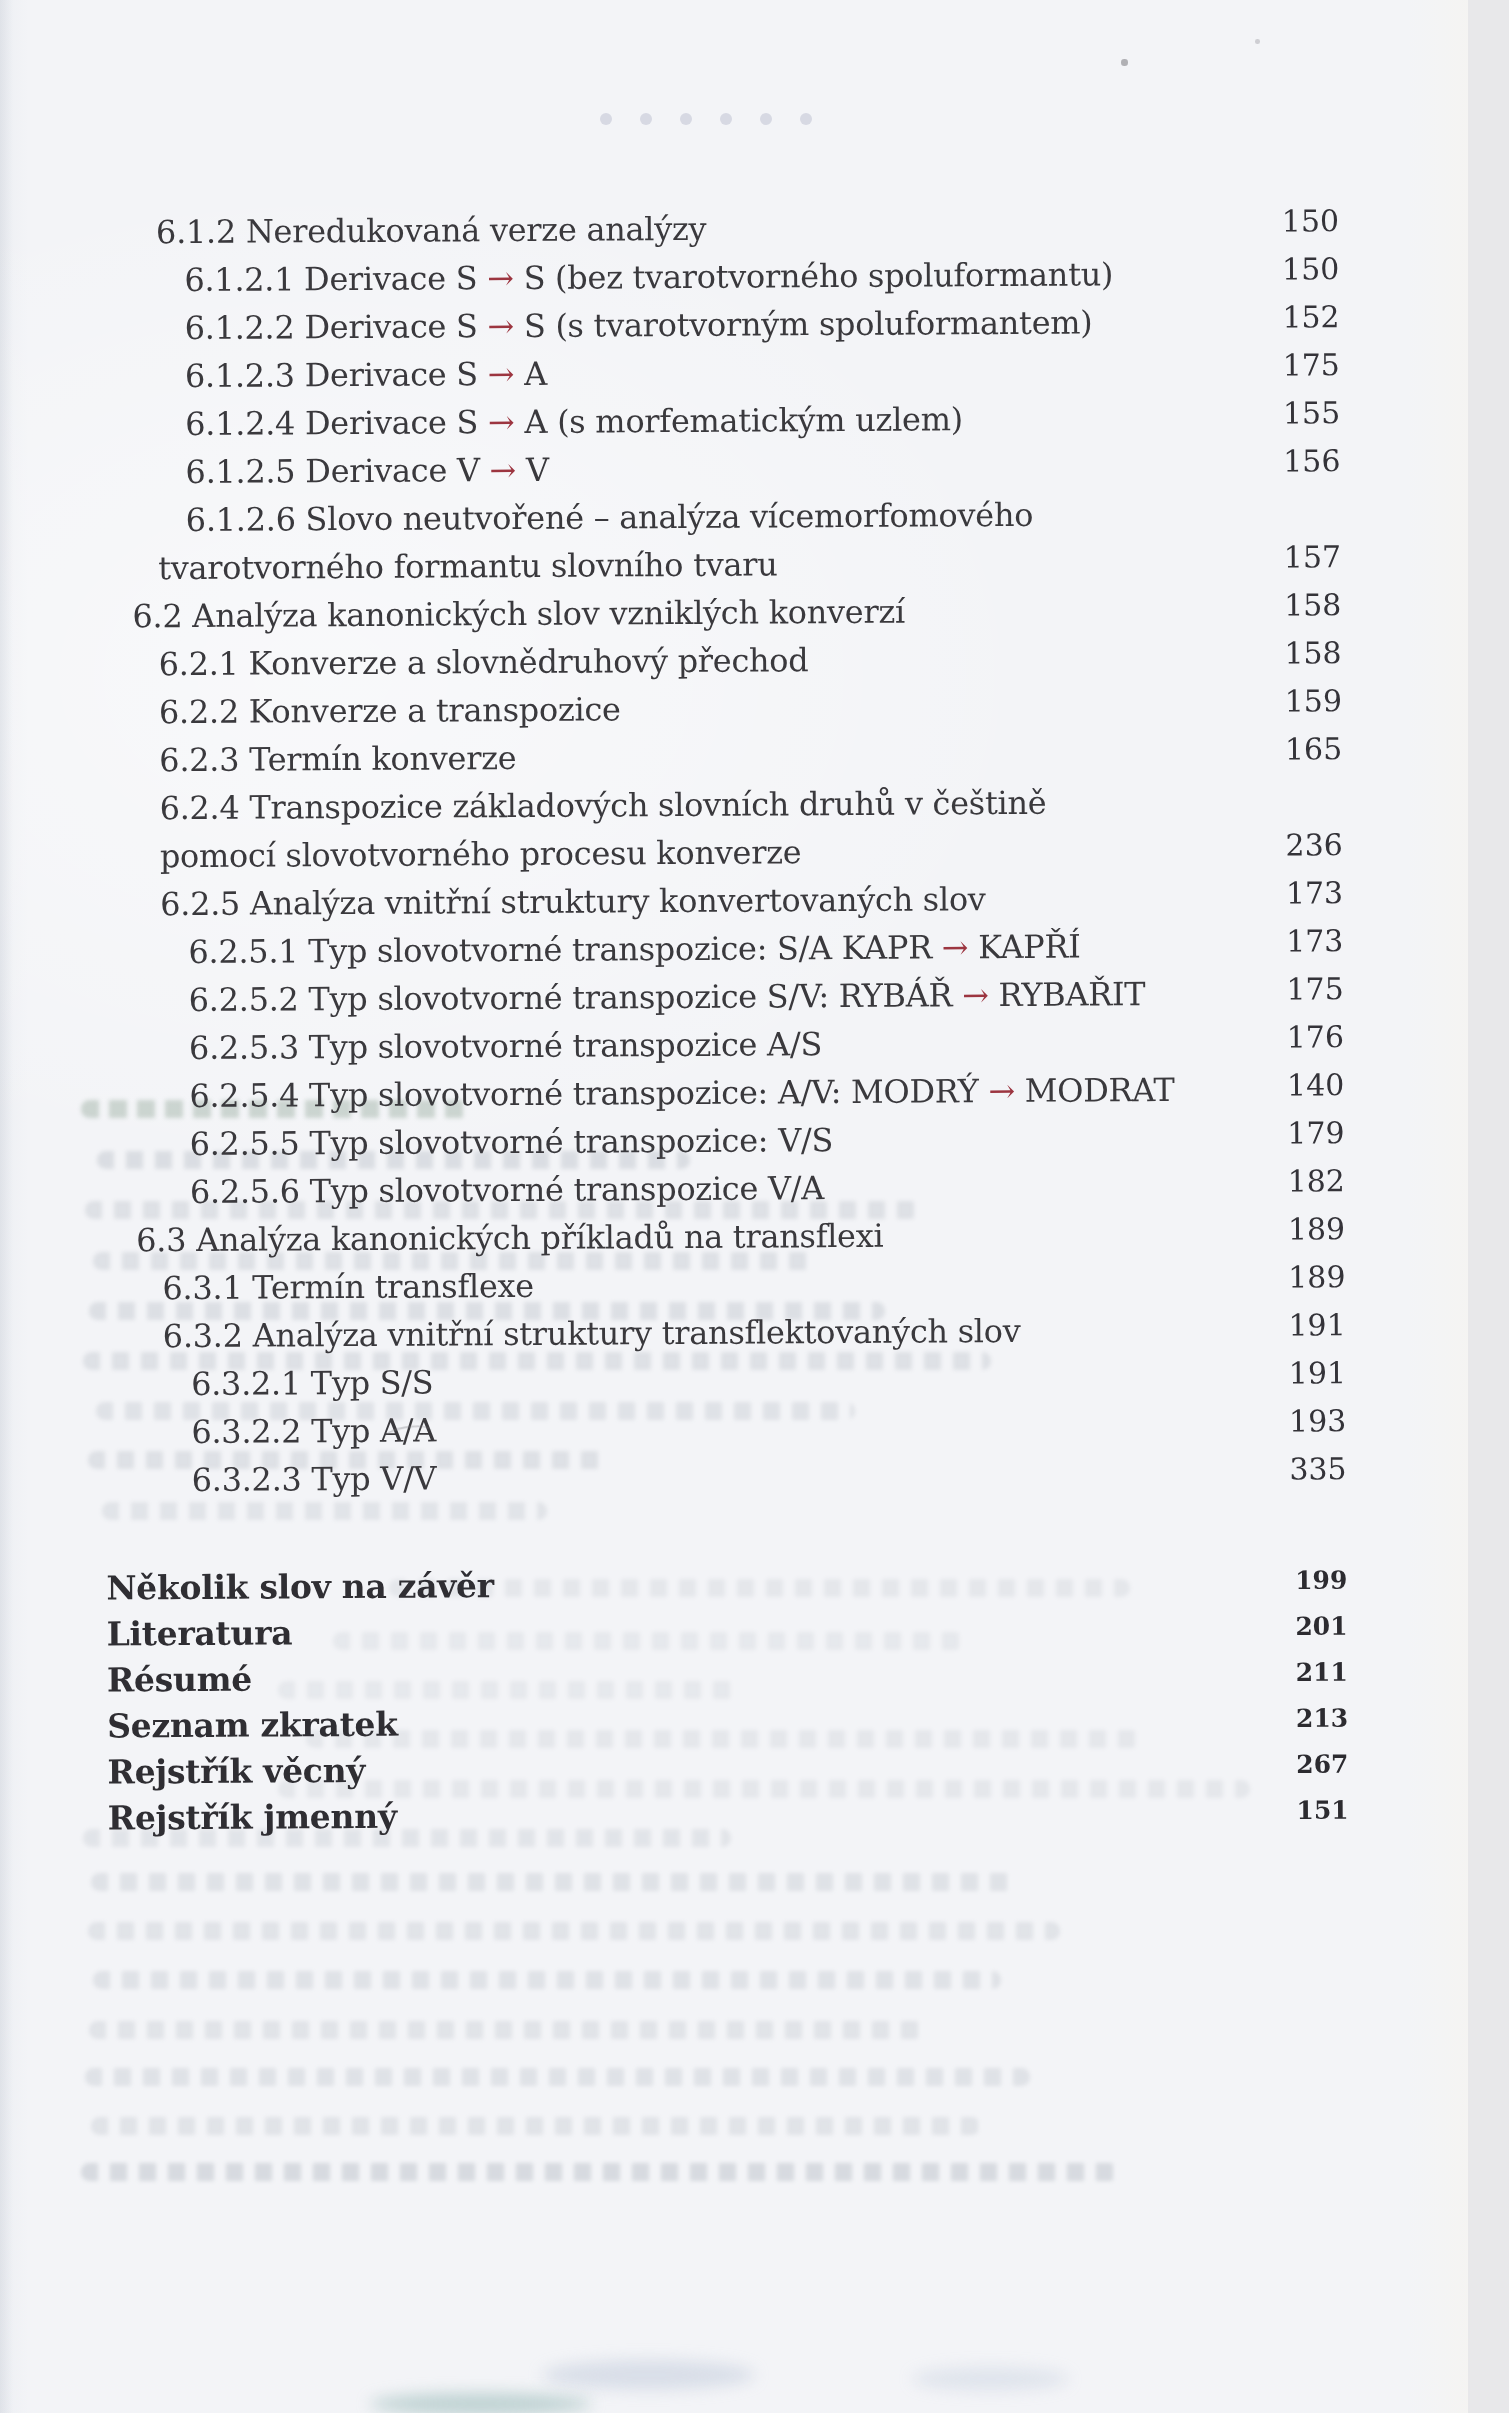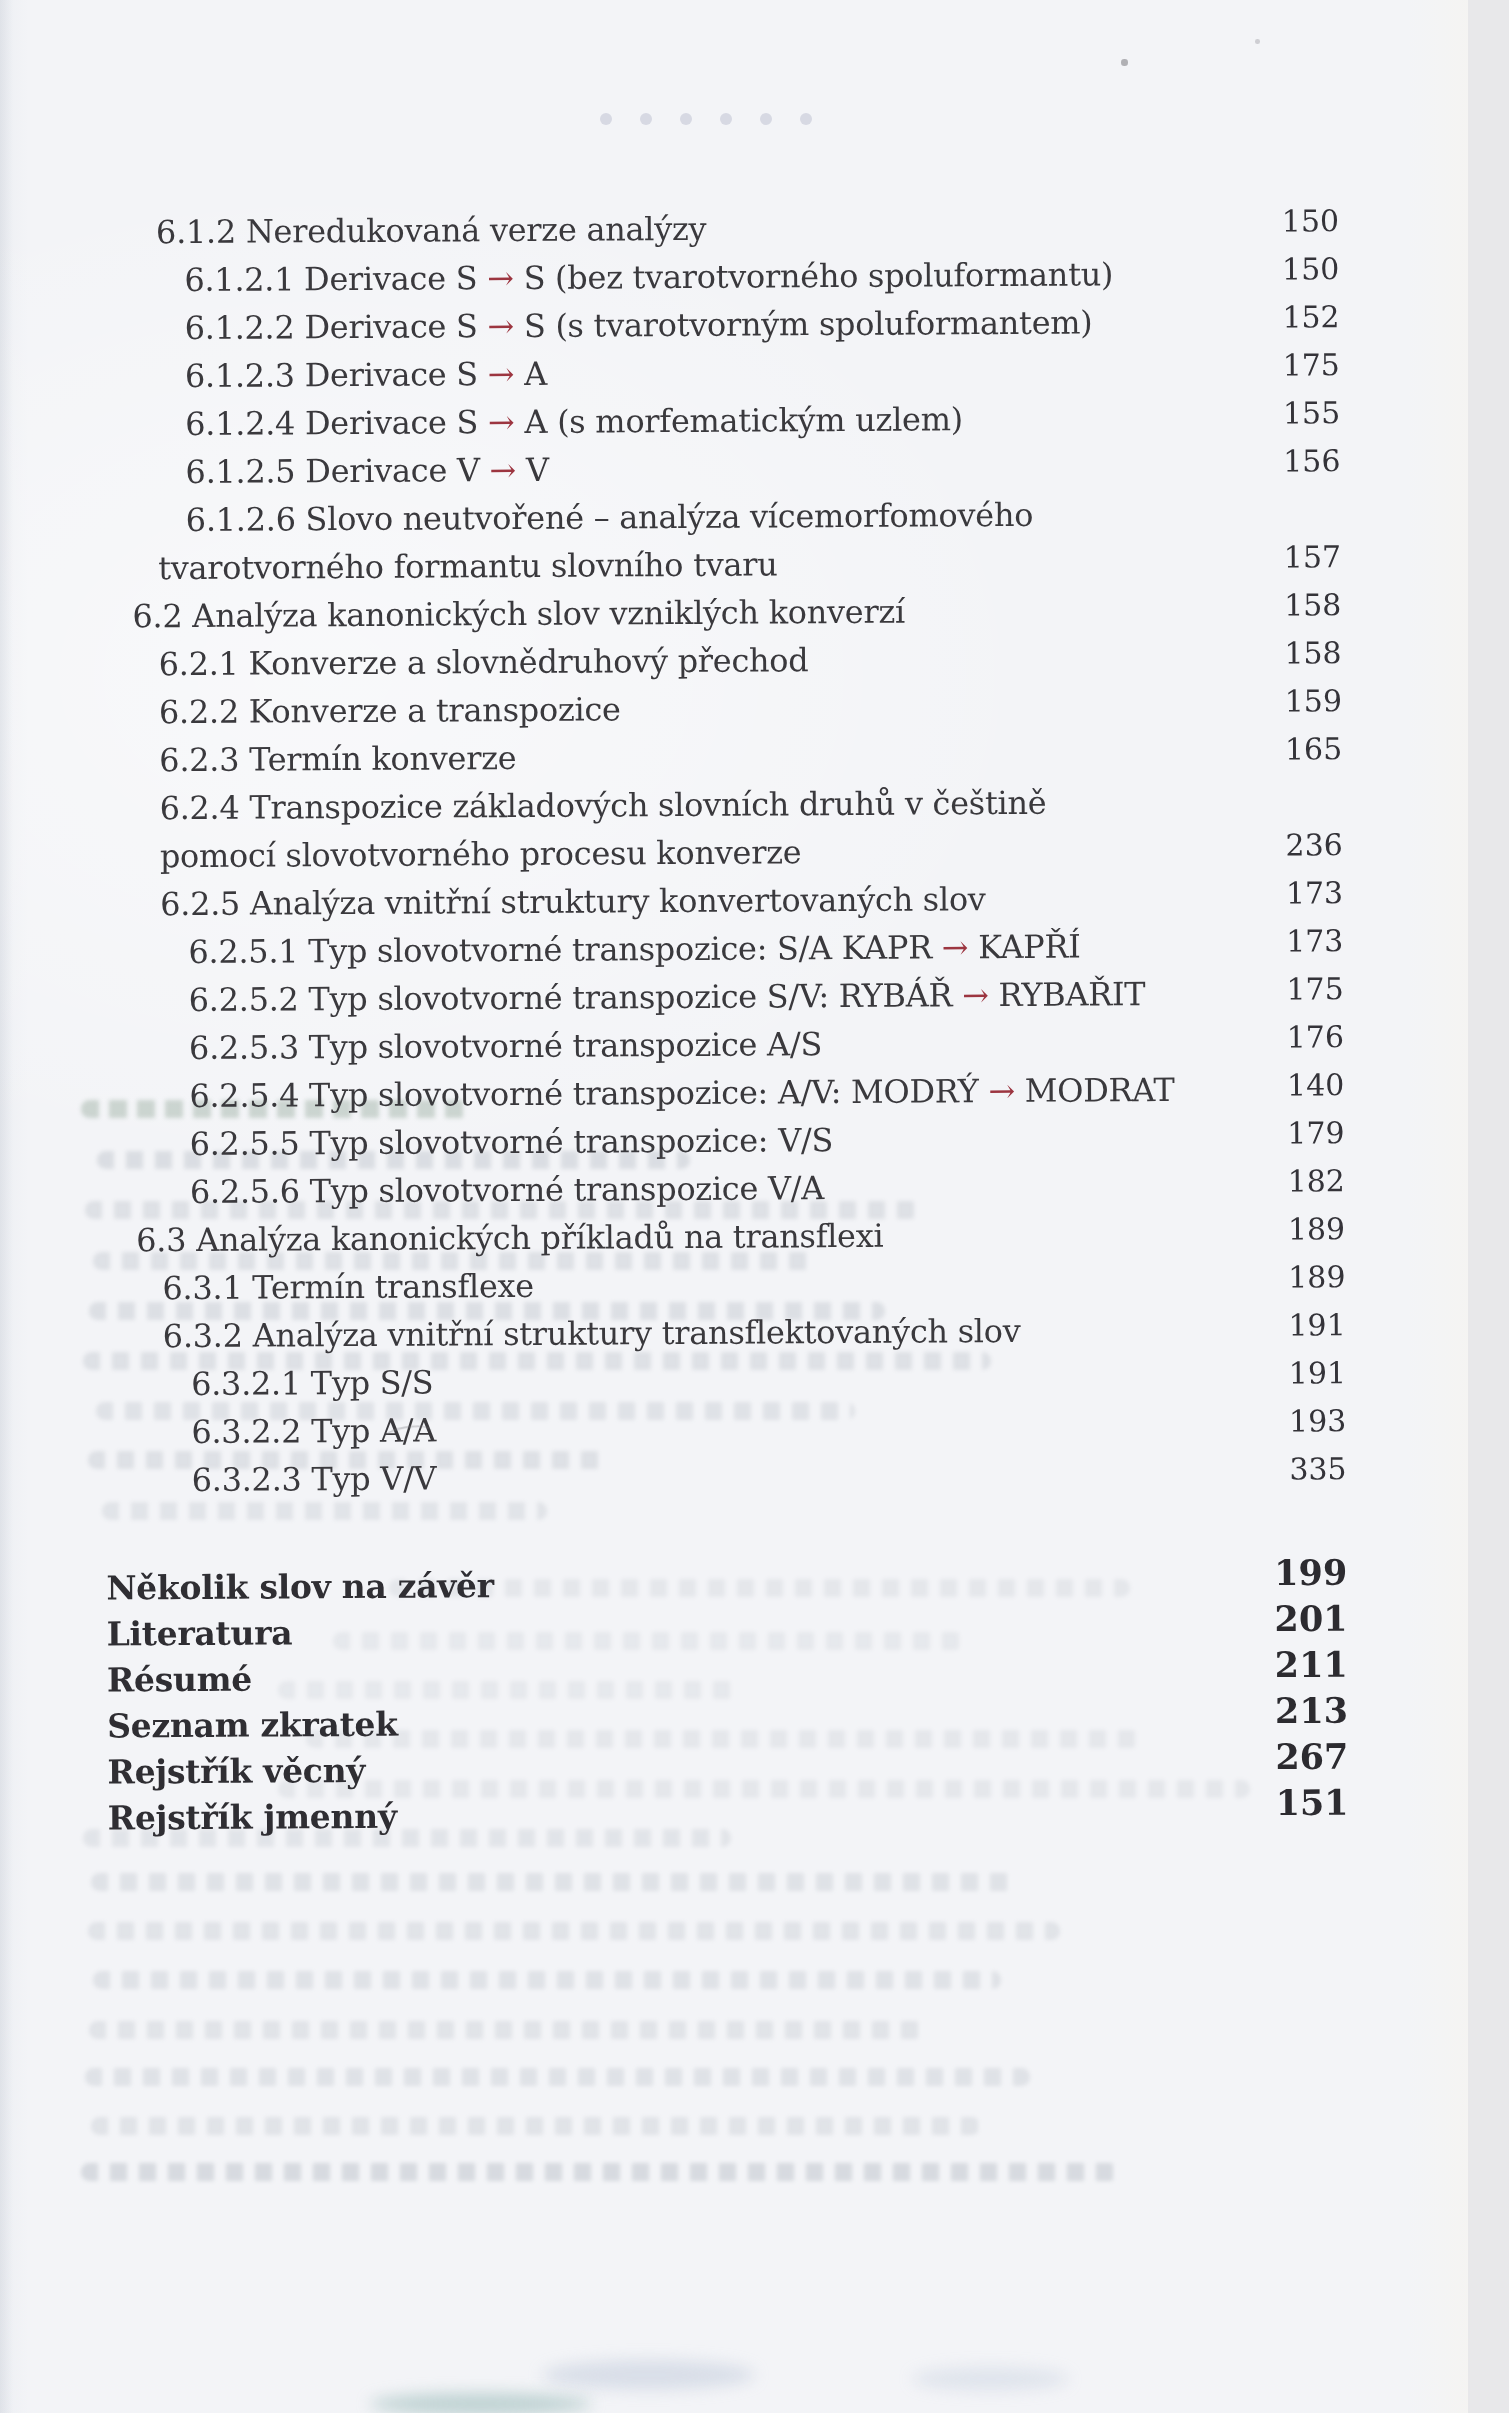--- a/index.html
+++ b/index.html
@@ -26,21 +26,21 @@
   .lvl0{padding-left:0;}
   .lvl1{padding-left:26px;}
   .lvl2{padding-left:54px;}
   .cont{padding-left:26px;}
   .pnum{position:absolute;right:0;bottom:0;font-size:30px;line-height:48px;
         color:#343339;transform:translateY(-3.7px);}
   .arrow{color:#9c3540;}
   .backmatter{position:absolute;left:102px;top:1565px;width:1241px;}
   .bentry{position:relative;height:46px;}
   .blabel{font-weight:bold;font-size:33px;line-height:46px;color:#2f2e33;letter-spacing:-0.3px;white-space:nowrap;}
-  .bnum{position:absolute;right:0;top:0;font-weight:bold;font-size:35px;line-height:46px;
+  .bnum{position:absolute;right:0;top:8px;font-weight:bold;font-size:25px;line-height:46px;
         color:#2c2b30;transform:translateY(-8.3px);}
   .bleed{position:absolute;height:17.6px;border-radius:8.3px;filter:blur(1.9px);
          background:repeating-linear-gradient(90deg, rgba(116,128,142,0.55) 0 16.7px, rgba(116,128,142,0) 16.7px 29px);}
   .bleed.green{background:repeating-linear-gradient(90deg, rgba(110,138,118,0.6) 0 18.5px, rgba(110,138,118,0) 18.5px 28px);}
   .smudge{position:absolute;border-radius:50%;filter:blur(7.4px);}
   .speck{position:absolute;border-radius:50%;}
   .pencil-mark{position:absolute;width:48px;height:15px;border:0;
       border-top:2.8px solid rgba(125,125,132,0.35);border-radius:50% 60% 0 0;
       transform:rotate(-10deg);filter:blur(0.6px);}
 </style>

